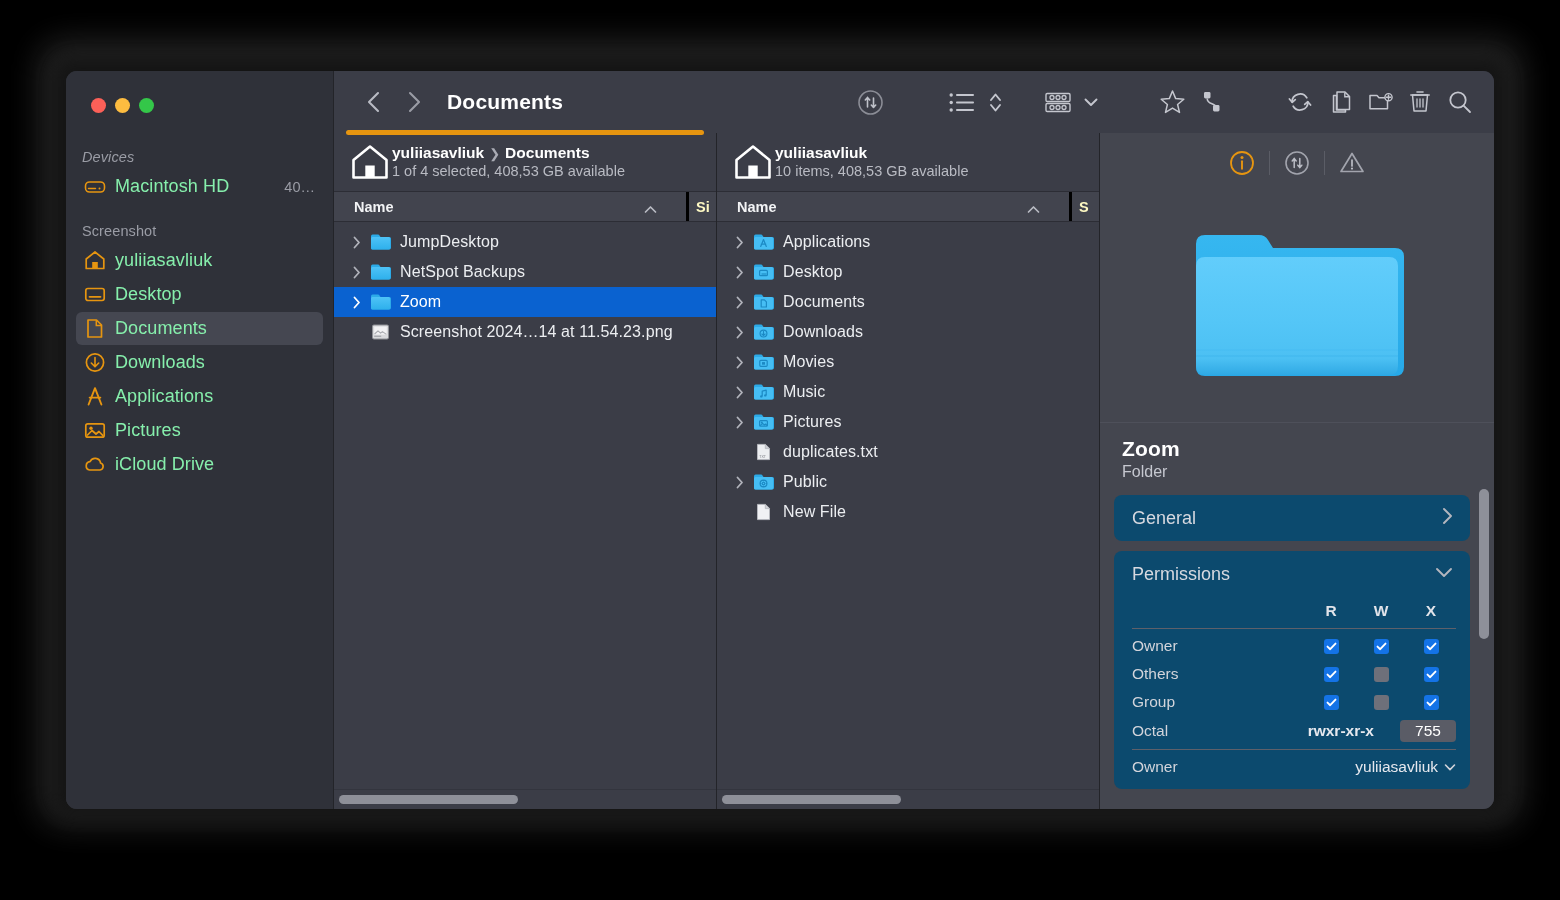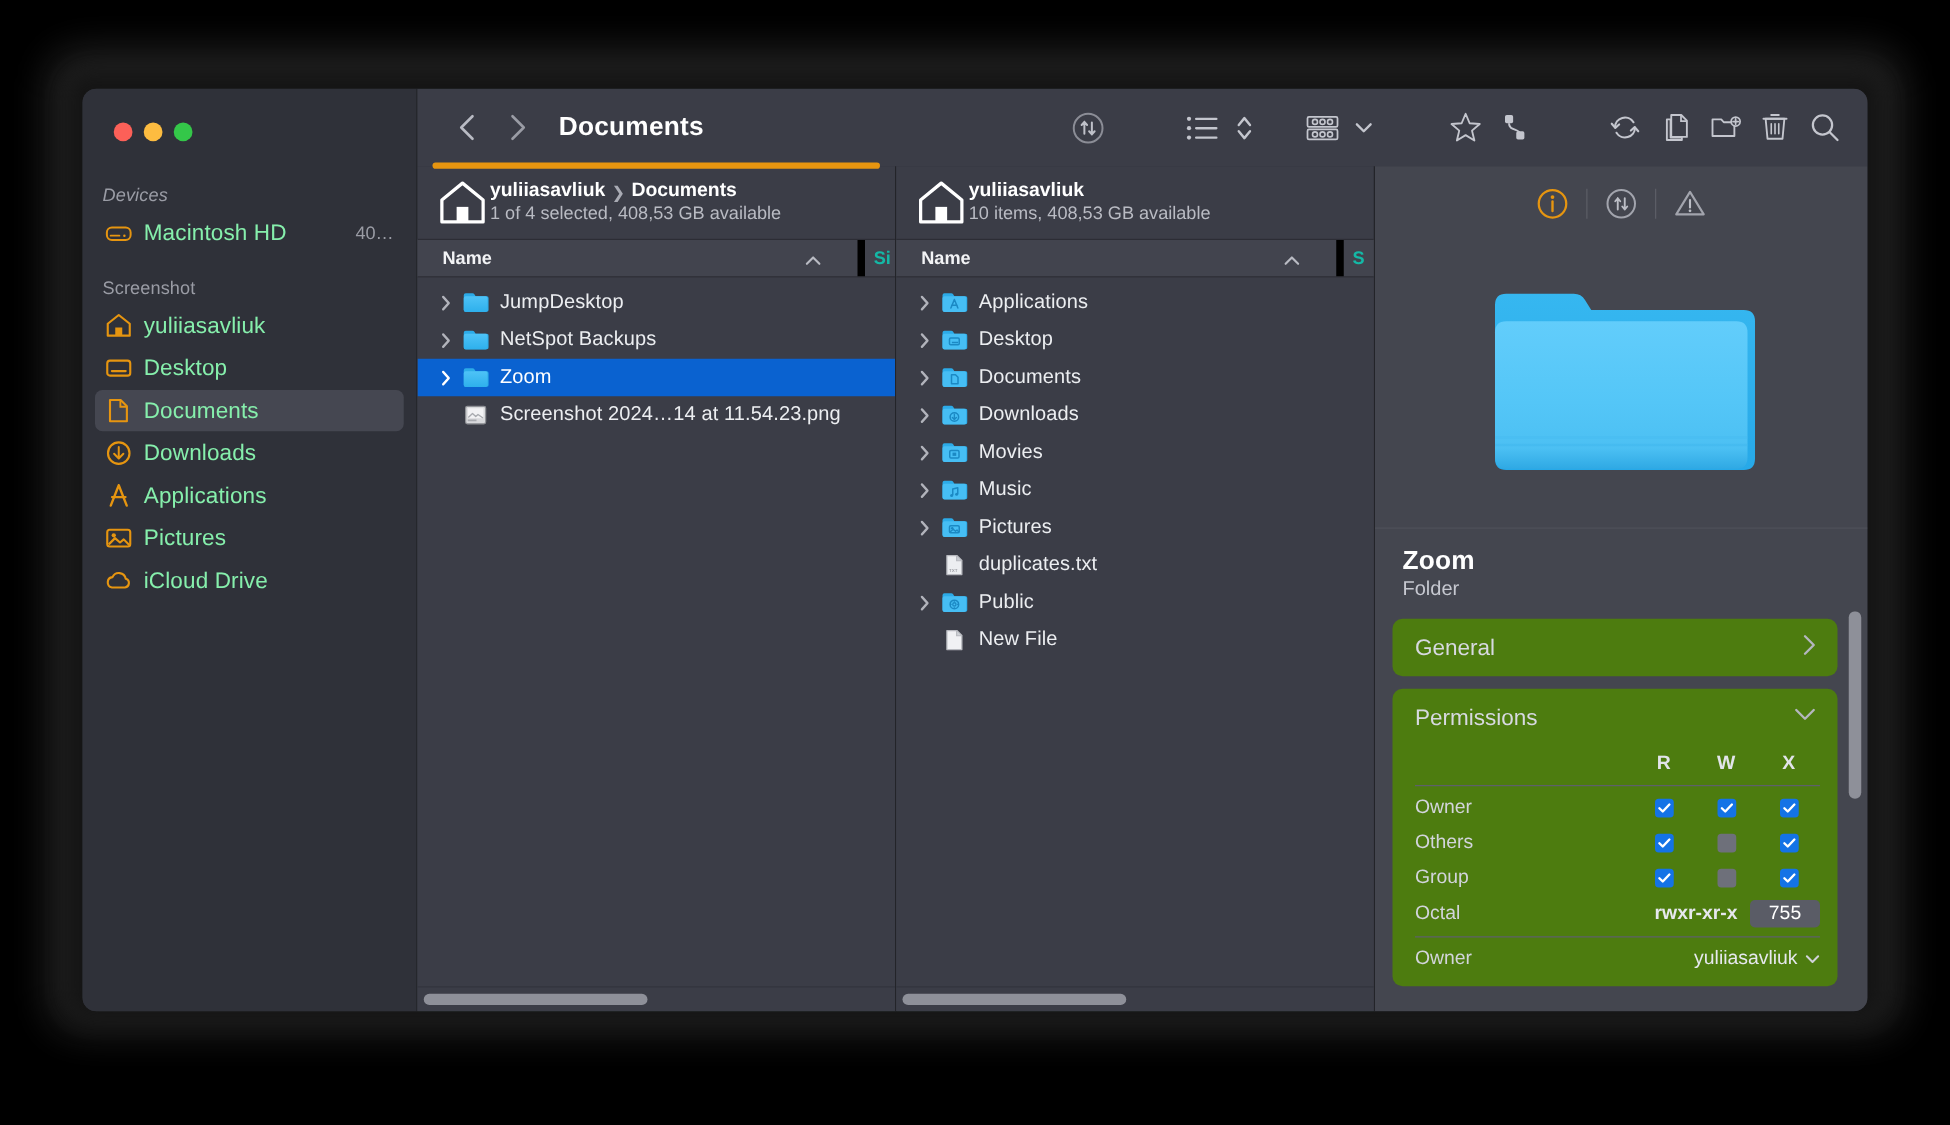--- a/index.html
+++ b/index.html
@@ -142,22 +142,22 @@
     background: #42444e;
     border-top: 1px solid #2c2d35;
     border-bottom: 1px solid #2c2d35;
     padding-left: 20px; position: relative;
   }
   .ch-name { color: #f2f3f5; font-size: 14.5px; font-weight: bold; }
   .ch-sortarrow { position: absolute; right: 58px; top: 9px; }
   .ch-size {
     position: absolute; right: 0; top: 0; bottom: 0;
     width: 30px; display: flex; align-items: center;
-    border-left: 6px solid #000000; padding-left: 7px;
-    color: #14b8a6; font-size: 14.5px; font-weight: bold; overflow: hidden;
+    border-left: 3px solid #000000; padding-left: 7px;
+    color: #fef9c3; font-size: 14.5px; font-weight: bold; overflow: hidden;
   }
 
   .file-list { flex: 1; overflow: hidden; padding-top: 5px; background: #3b3d47; }
   .row {
     display: flex; align-items: center; height: 30px;
     padding-left: 18px; cursor: default;
   }
   .row.selected { background: #0a62d0; }
   .disc { width: 18px; flex: none; display: flex; align-items: center; }
   .disc.blank { }
@@ -195,21 +195,21 @@
     display: flex; align-items: center; justify-content: center;
     border-bottom: 1px solid #4e505a;
   }
   #insp-title-wrap { padding: 14px 22px 8px 22px; flex: none; }
   #insp-title { color: #ffffff; font-size: 21px; font-weight: bold; letter-spacing: .2px; }
   #insp-sub { color: #c6c8d0; font-size: 16px; margin-top: 2px; }
 
   #insp-body { flex: 1; overflow: hidden; padding: 6px 24px 0 14px; position: relative; }
 
   .section {
-    background: #4d7c0f; border-radius: 8px; margin-bottom: 10px;
+    background: #0c4a6e; border-radius: 8px; margin-bottom: 10px;
   }
   .section-head {
     height: 46px; display: flex; align-items: center;
     padding: 0 16px 0 18px; cursor: default;
   }
   .section-title { color: #d7d9e0; font-size: 18px; }
   .section-chev { margin-left: auto; }
 
   .perm-table { padding: 0 14px 8px 18px; }
   .perm-row { display: flex; align-items: center; height: 28px; }
@@ -219,21 +219,21 @@
   .perm-sep { height: 1px; background: #5e606a; margin: 3px 0 3px 0; }
 
   .cb {
     width: 15px; height: 15px; border-radius: 3px;
     display: flex; align-items: center; justify-content: center;
   }
   .cb.on { background: #1473e6; }
   .cb.off { background: #6e707a; }
   .cb svg { display: block; }
 
-  .octal-row { display: flex; align-items: center; height: 30px; }
+  .octal-row { display: flex; align-items: center; height: 30px; gap: 16px; }
   .octal-label { color: #d2d4db; font-size: 15.5px; flex: 1; }
   .octal-sym { color: #e6e8ee; font-size: 15.5px; margin-right: 10px; font-weight: bold; }
   .octal-val {
     background: #5a5c66; border-radius: 4px; color: #ffffff;
     font-size: 15.5px; padding: 2px 14px; min-width: 56px; text-align: center;
   }
   .owner-row { display: flex; align-items: center; height: 28px; }
   .owner-label { color: #d2d4db; font-size: 15.5px; flex: 1; }
   .owner-val { color: #e6e8ee; font-size: 15.5px; display: flex; align-items: center; gap: 6px; }
 

